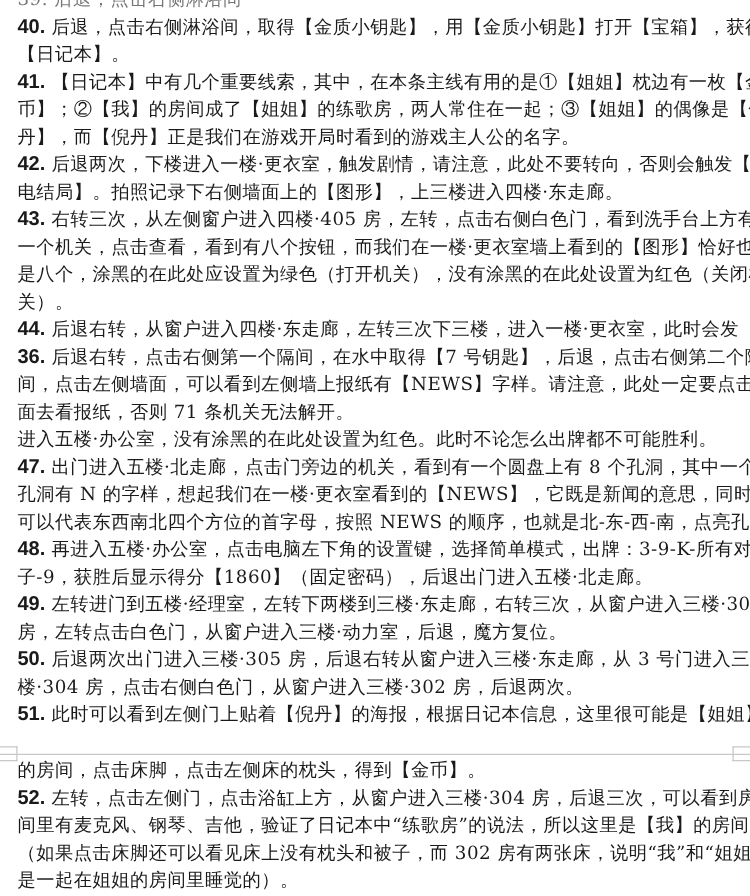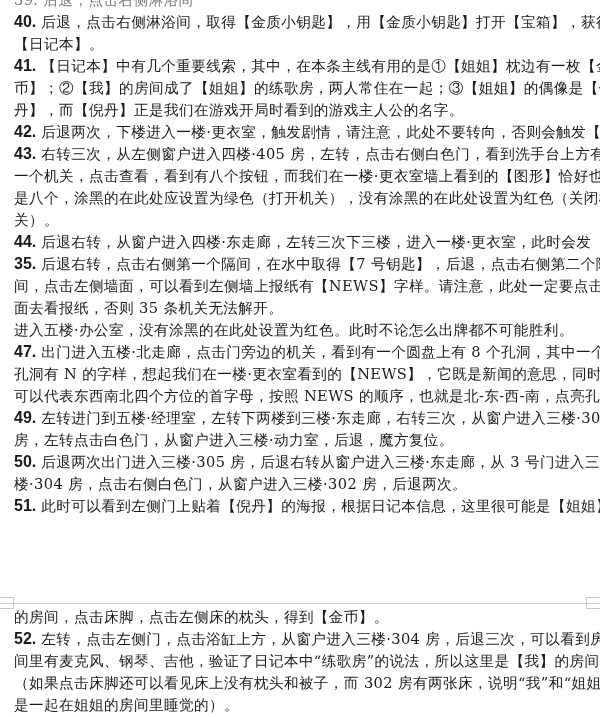--- a/index.html
+++ b/index.html
@@ -38,42 +38,47 @@
         <div class="line"><span class="num">40.</span> <span>后退，点击右侧淋浴间，取得【金质小钥匙】，用【金质小钥匙】打开【宝箱】，获得</span></div>
         <div class="line"><span>【日记本】。</span></div>
       </div>
       <div>
         <div class="line"><span class="num">41.</span> <span>【日记本】中有几个重要线索，其中，在本条主线有用的是①【姐姐】枕边有一枚【金</span></div>
         <div class="line"><span>币】；②【我】的房间成了【姐姐】的练歌房，两人常住在一起；③【姐姐】的偶像是【倪</span></div>
         <div class="line"><span>丹】，而【倪丹】正是我们在游戏开局时看到的游戏主人公的名字。</span></div>
       </div>
       <div>
         <div class="line"><span class="num">42.</span> <span>后退两次，下楼进入一楼·更衣室，触发剧情，请注意，此处不要转向，否则会触发【触</span></div>
+        <div class="line"><span>电结局】。拍照记录下右侧墙面上的【图形】，上三楼进入四楼·东走廊。</span></div>
       </div>
       <div>
         <div class="line"><span class="num">43.</span> <span>右转三次，从左侧窗户进入四楼·405 房，左转，点击右侧白色门，看到洗手台上方有</span></div>
         <div class="line"><span>一个机关，点击查看，看到有八个按钮，而我们在一楼·更衣室墙上看到的【图形】恰好也</span></div>
         <div class="line"><span>是八个，涂黑的在此处应设置为绿色（打开机关），没有涂黑的在此处设置为红色（关闭机</span></div>
         <div class="line"><span>关）。</span></div>
       </div>
       <div>
         <div class="line"><span class="num">44.</span> <span>后退右转，从窗户进入四楼·东走廊，左转三次下三楼，进入一楼·更衣室，此时会发</span></div>
       </div>
       <div>
-        <div class="line"><span class="num">35.</span> <span>后退右转，点击右侧第一个隔间，在水中取得【7 号钥匙】，后退，点击右侧第二个隔</span></div>
+        <div class="line"><span class="num">36.</span> <span>后退右转，点击右侧第一个隔间，在水中取得【7 号钥匙】，后退，点击右侧第二个隔</span></div>
         <div class="line"><span>间，点击左侧墙面，可以看到左侧墙上报纸有【NEWS】字样。请注意，此处一定要点击墙</span></div>
-        <div class="line"><span>面去看报纸，否则 35 条机关无法解开。</span></div>
+        <div class="line"><span>面去看报纸，否则 71 条机关无法解开。</span></div>
       </div>
       <div>
         <div class="line"><span>进入五楼·办公室，没有涂黑的在此处设置为红色。此时不论怎么出牌都不可能胜利。</span></div>
       </div>
       <div>
         <div class="line"><span class="num">47.</span> <span>出门进入五楼·北走廊，点击门旁边的机关，看到有一个圆盘上有 8 个孔洞，其中一个</span></div>
         <div class="line"><span>孔洞有 N 的字样，想起我们在一楼·更衣室看到的【NEWS】，它既是新闻的意思，同时也</span></div>
         <div class="line"><span>可以代表东西南北四个方位的首字母，按照 NEWS 的顺序，也就是北-东-西-南，点亮孔洞，</span></div>
+      </div>
+      <div>
+        <div class="line"><span class="num">48.</span> <span>再进入五楼·办公室，点击电脑左下角的设置键，选择简单模式，出牌：3-9-K-所有对</span></div>
+        <div class="line"><span>子-9，获胜后显示得分【1860】（固定密码），后退出门进入五楼·北走廊。</span></div>
       </div>
       <div>
         <div class="line"><span class="num">49.</span> <span>左转进门到五楼·经理室，左转下两楼到三楼·东走廊，右转三次，从窗户进入三楼·305</span></div>
         <div class="line"><span>房，左转点击白色门，从窗户进入三楼·动力室，后退，魔方复位。</span></div>
       </div>
       <div>
         <div class="line"><span class="num">50.</span> <span>后退两次出门进入三楼·305 房，后退右转从窗户进入三楼·东走廊，从 3 号门进入三</span></div>
         <div class="line"><span>楼·304 房，点击右侧白色门，从窗户进入三楼·302 房，后退两次。</span></div>
       </div>
       <div>

